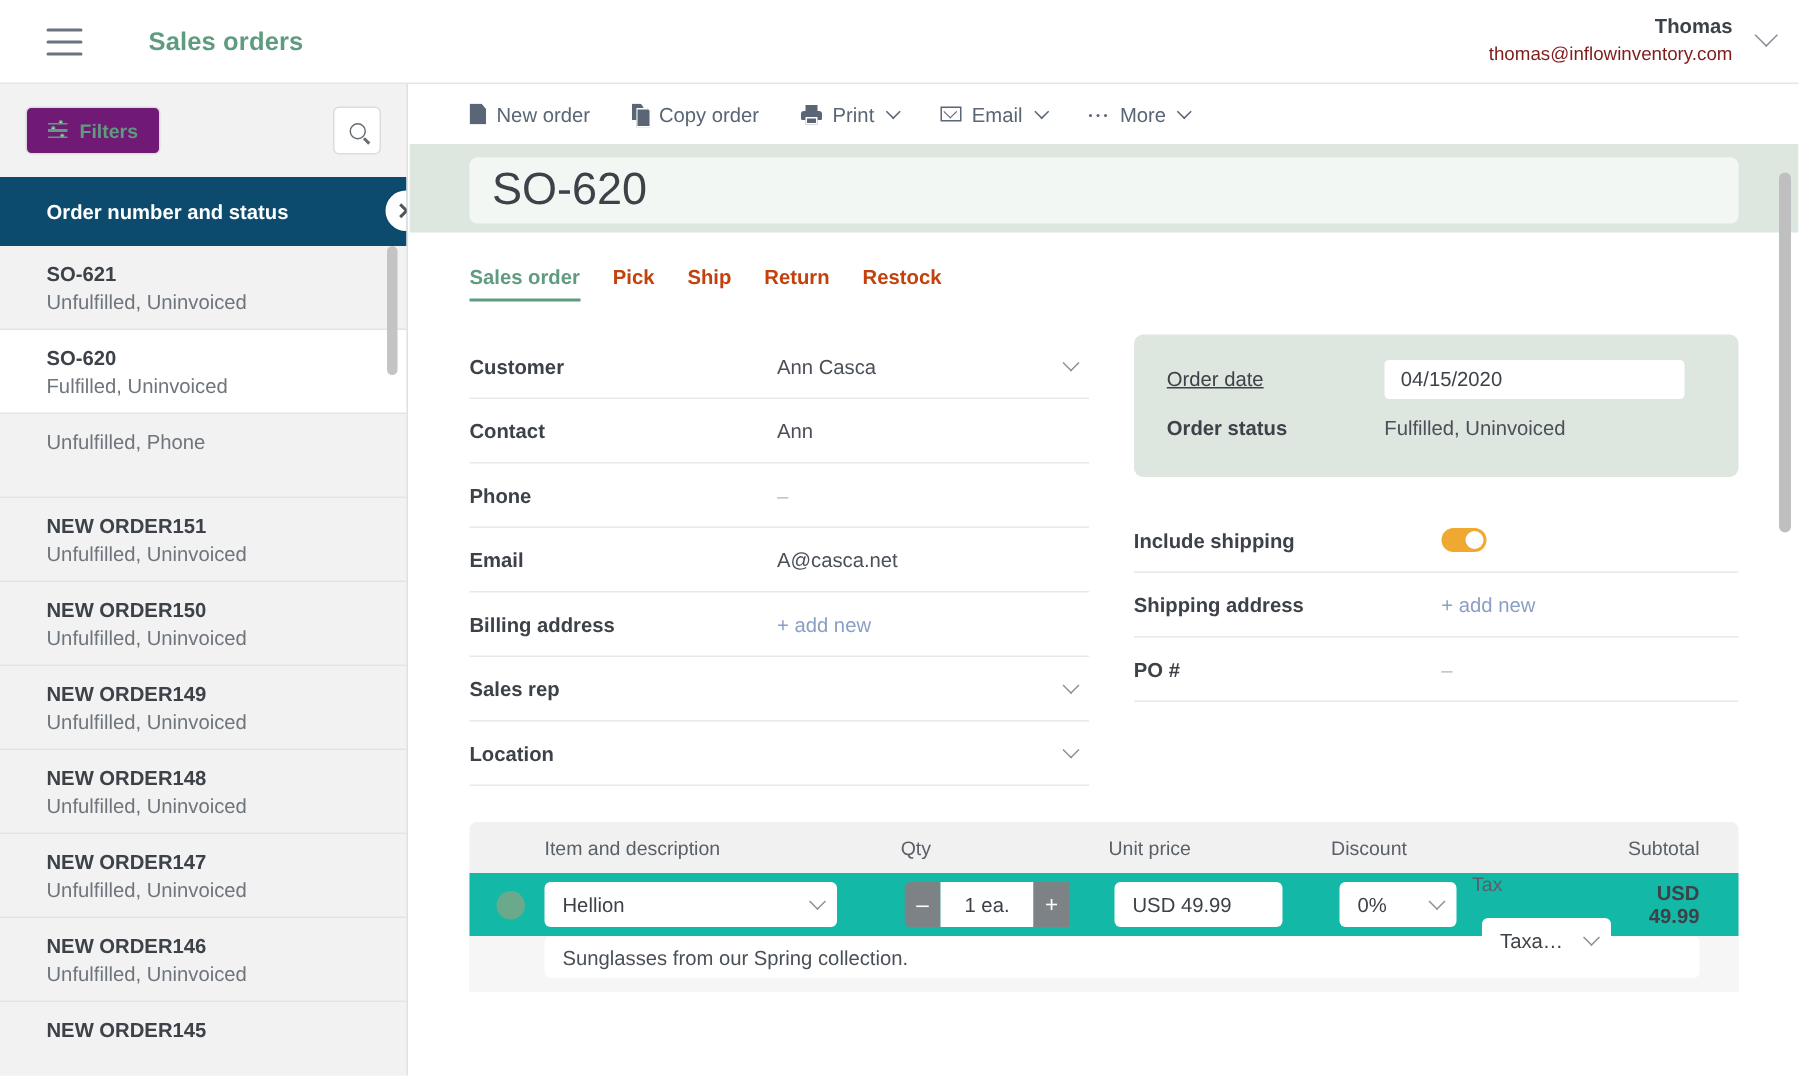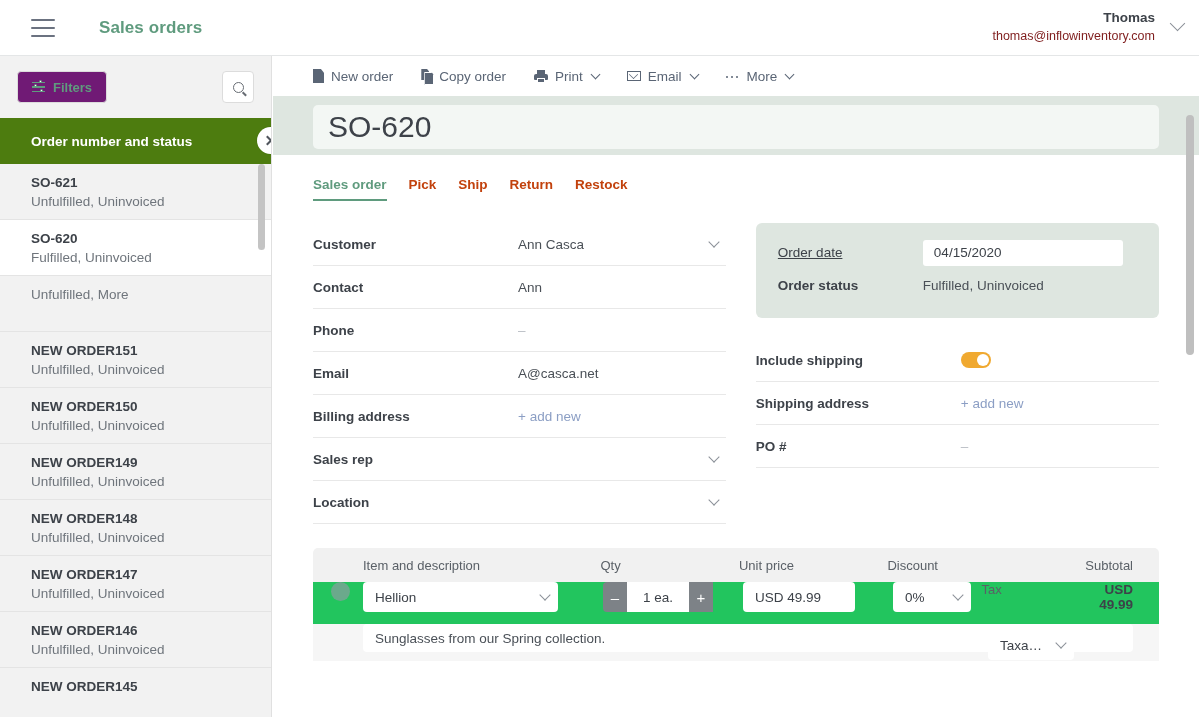--- a/index.html
+++ b/index.html
@@ -97,21 +97,21 @@
     position: relative;
   }
   .ico-search::after {
     content: ''; position: absolute; right: -4px; bottom: -3px;
     width: 5px; height: 1.7px; background: #676c73;
     transform: rotate(45deg);
   }
 
   .list-header {
     height: 46px;
-    background: #4d7c0f;
+    background: #0c4a6e;
     display: flex; align-items: center;
     padding-left: 31px;
     position: relative;
   }
   .list-header .lbl {
     font-size: 13.5px; font-weight: bold; color: #ffffff;
   }
   .collapse-btn {
     position: absolute; right: -13px; top: 9px;
     width: 27px; height: 27px;
@@ -318,24 +318,24 @@
     font-size: 13px; color: #5a6067;
   }
   .c-item  { width: 240px; }
   .c-qty   { width: 140px; }
   .c-price { width: 150px; }
   .c-disc  { width: 95px; }
   .c-tax   { width: 105px; margin-top: 48px; }
   .c-sub   { flex: 1; text-align: right; }
 
   .itrow {
-    display: flex; align-items: flex-start;
+    display: flex; align-items: center;
     padding: 0 26px 0 18px;
     height: 42px;
-    background: #22c55e;
+    background: #14b8a6;
   }
   .dot {
     width: 19px; height: 19px; border-radius: 50%; background: #6ba98c;
     margin-right: 13px; flex: none;
   }
   .sel {
     height: 30px; background: #ffffff; border-radius: 4px;
     display: flex; align-items: center; justify-content: space-between;
     padding: 0 9px 0 12px;
     font-size: 13.5px; color: #3d4249;
@@ -441,21 +441,21 @@
     </div>
   <div class="order-item">
         <div class="order-num">SO-621</div>
         <div class="order-status">Unfulfilled, Uninvoiced</div>
       </div>
       <div class="order-item selected">
         <div class="order-num">SO-620</div>
         <div class="order-status">Fulfilled, Uninvoiced</div>
       </div>
       <div class="order-item">
-        <div class="order-status">Unfulfilled, More</div>
+        <div class="order-status">Unfulfilled, Phone</div>
       </div>
       <div class="order-item">
         <div class="order-num">NEW ORDER151</div>
         <div class="order-status">Unfulfilled, Uninvoiced</div>
       </div>
       <div class="order-item">
         <div class="order-num">NEW ORDER150</div>
         <div class="order-status">Unfulfilled, Uninvoiced</div>
       </div>
       <div class="order-item">

